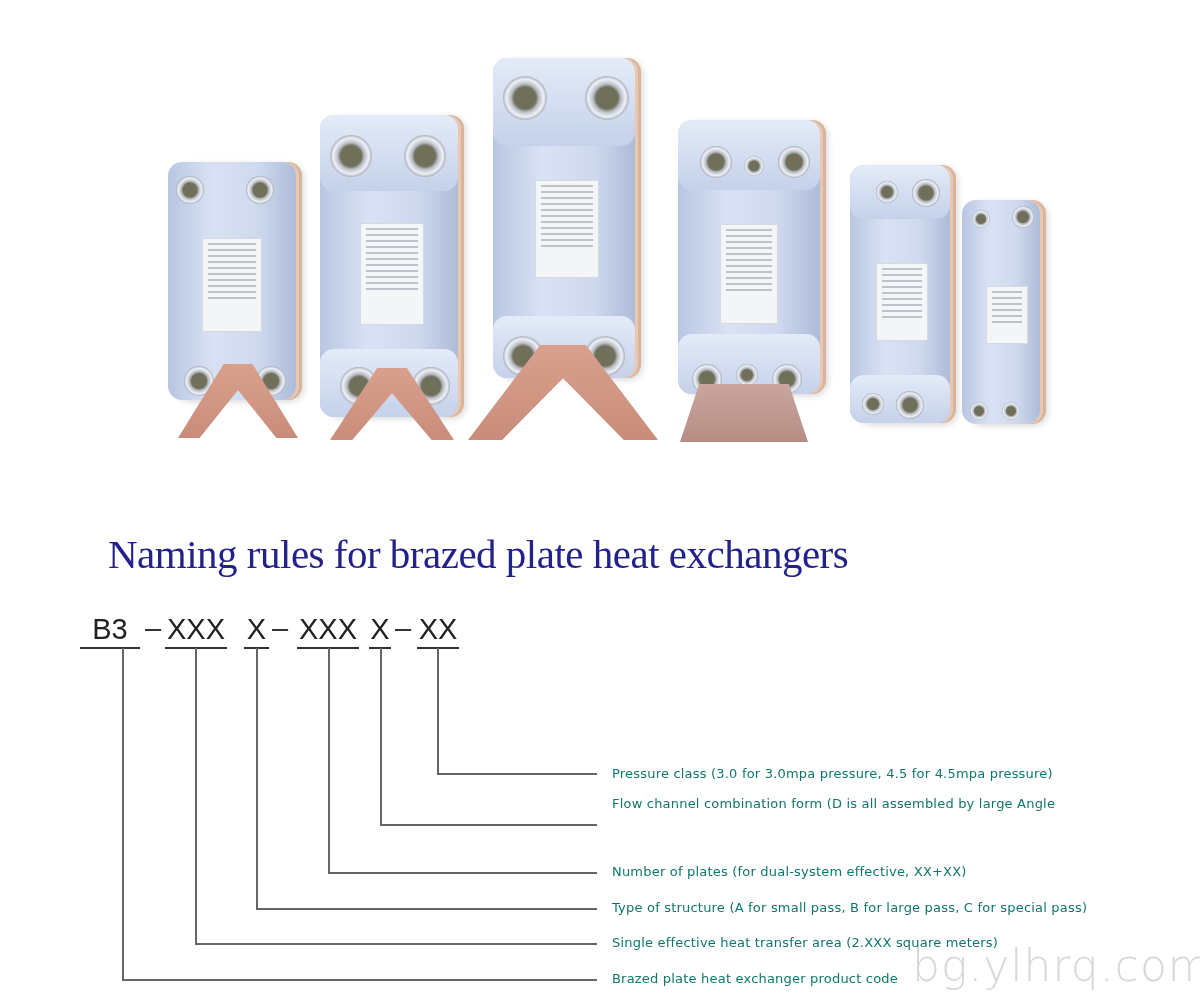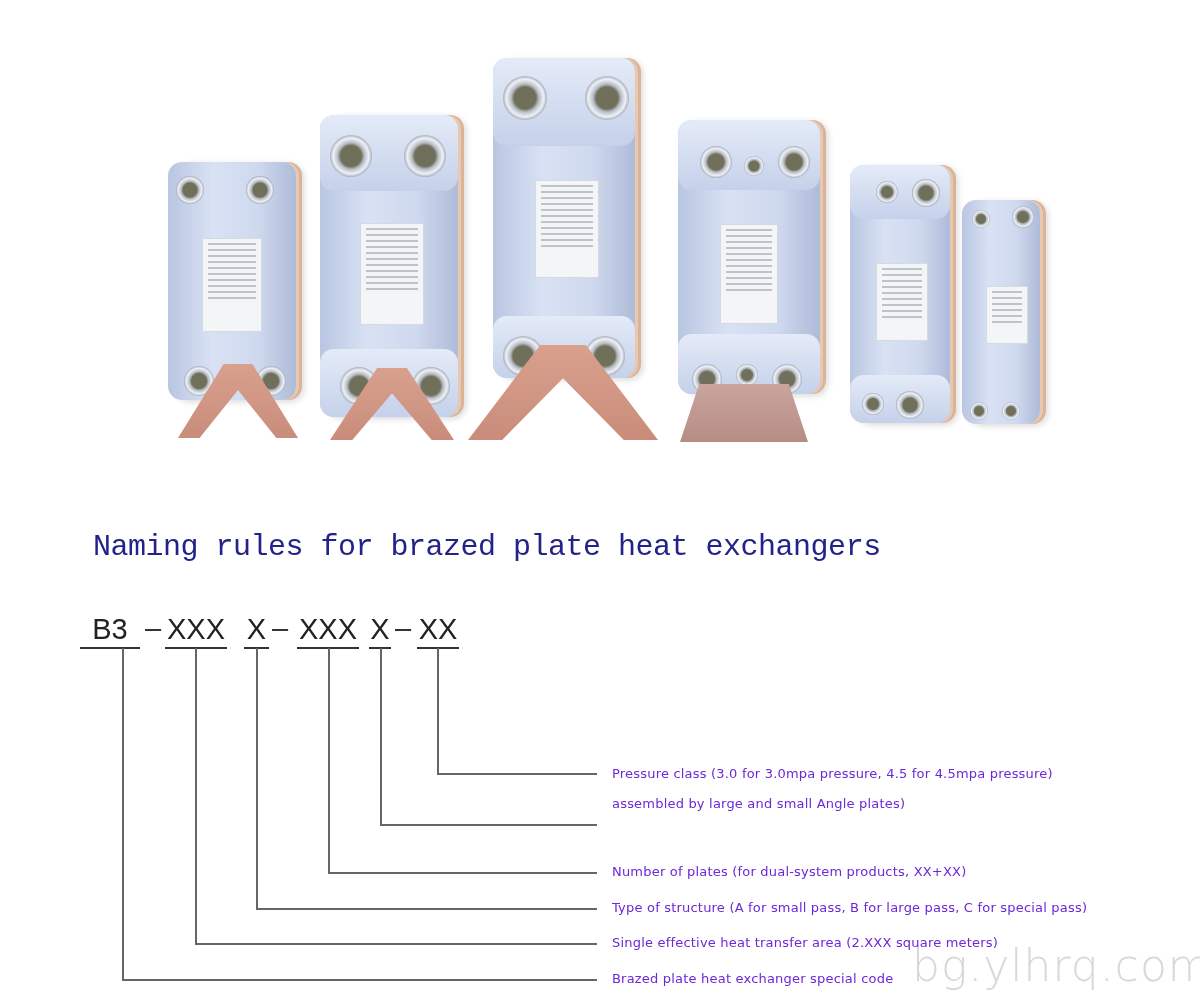--- a/index.html
+++ b/index.html
@@ -5,27 +5,27 @@
   html,body{margin:0;padding:0;background:#fff;}
   body{width:1200px;height:1001px;position:relative;overflow:hidden;font-family:"DejaVu Sans","Liberation Sans",sans-serif;}
   .photo{position:absolute;left:0;top:0;width:1200px;height:470px;}
   .unit{position:absolute;border-radius:14px;background:linear-gradient(90deg,#b9c6e2 0%,#d9e2f4 35%,#cfd9ee 70%,#aebbd9 100%);box-shadow:3px 0 0 #e8c9b0,6px 0 0 #d9b49a,8px 2px 6px rgba(0,0,0,0.15);}
   .cap{position:absolute;left:0;right:0;border-radius:14px;background:linear-gradient(180deg,#e4ebf8,#c5d1ea);}
   .port{position:absolute;border-radius:50%;background:radial-gradient(circle,#6f6f5a 0 35%,#b8bdc6 45%,#eef1f6 60%,#8d95a4 75%,#dfe4ec 90%);}
   .lbl{position:absolute;background:#f4f5f7;border:1px solid #d5d9e0;}
   .lbl i{display:block;height:2px;margin:4px 5px;background:#9aa1ad;opacity:.6;}
   .foot{position:absolute;background:linear-gradient(180deg,#d9a08e,#c98c7a);clip-path:polygon(0 100%,38% 0,62% 0,100% 100%,82% 100%,50% 35%,18% 100%);}
   .stand{position:absolute;background:linear-gradient(180deg,#c9a59e,#b68d84);clip-path:polygon(15% 0,85% 0,100% 100%,0 100%);}
-  .title{position:absolute;left:93px;top:530px;font-family:Liberation Mono, monospace;font-size:30px;color:#22228a;letter-spacing:-0.5px;margin:0;font-weight:normal;}
+  .title{position:absolute;left:108px;top:530px;font-family:Liberation Serif, serif;font-size:41px;color:#22228a;letter-spacing:-0.5px;margin:0;font-weight:normal;}
   .code{position:absolute;top:612px;font-family:"Liberation Sans",sans-serif;font-size:29px;color:#222;line-height:34px;}
   .code.seg{border-bottom:2px solid #333;padding-bottom:1px;text-align:center;}
   .dash{position:absolute;top:612px;font-family:"Liberation Sans",sans-serif;font-size:29px;color:#333;}
   .vl{position:absolute;width:1.5px;background:#666;}
   .hl{position:absolute;height:1.5px;background:#666;}
-  .desc{position:absolute;left:612px;font-family:"DejaVu Sans",sans-serif;font-size:13px;color:#6d28d9;line-height:20px;letter-spacing:0.2px;}
+  .desc{position:absolute;left:612px;font-family:"DejaVu Sans",sans-serif;font-size:13px;color:#0f766e;line-height:20px;letter-spacing:0.2px;}
   .wm{position:absolute;left:912px;top:940px;font-family:"DejaVu Sans",sans-serif;font-size:44px;color:#d8d8d8;font-weight:200;letter-spacing:1px;}
 </style>
 </head>
 <body>
 
 <div class="photo">
 
   <div class="unit" style="left:168px;top:162px;width:128px;height:238px;">
     <div class="port" style="left:8px;top:14px;width:28px;height:28px;"></div>
     <div class="port" style="left:78px;top:14px;width:28px;height:28px;"></div>
@@ -182,20 +182,20 @@
 
   <div class="vl" style="left:195px;top:648px;height:296px;"></div>
   <div class="hl" style="left:195px;top:943px;width:402px;"></div>
 
   <div class="vl" style="left:122px;top:648px;height:332px;"></div>
   <div class="hl" style="left:122px;top:979px;width:475px;"></div>
 </div>
 
 <div class="desc" style="top:764px;">Pressure class (3.0 for 3.0mpa pressure, 4.5 for 4.5mpa pressure)</div>
 <div class="desc" style="top:794px;">
-  <div>assembled by large and small Angle plates)</div>
-</div>
-<div class="desc" style="top:862px;">Number of plates (for dual-system products, XX+XX)</div>
+  <div>Flow channel combination form (D is all assembled by large Angle</div>
+</div>
+<div class="desc" style="top:862px;">Number of plates (for dual-system effective, XX+XX)</div>
 <div class="desc" style="top:898px;text-align:right;">Type of structure (A for small pass, B for large pass, C for special pass)</div>
 <div class="desc" style="top:933px;">Single effective heat transfer area (2.XXX square meters)</div>
-<div class="desc" style="top:969px;">Brazed plate heat exchanger special code</div>
+<div class="desc" style="top:969px;">Brazed plate heat exchanger product code</div>
 
 <div class="wm">bg.ylhrq.com</div>
 
 </body></html>

